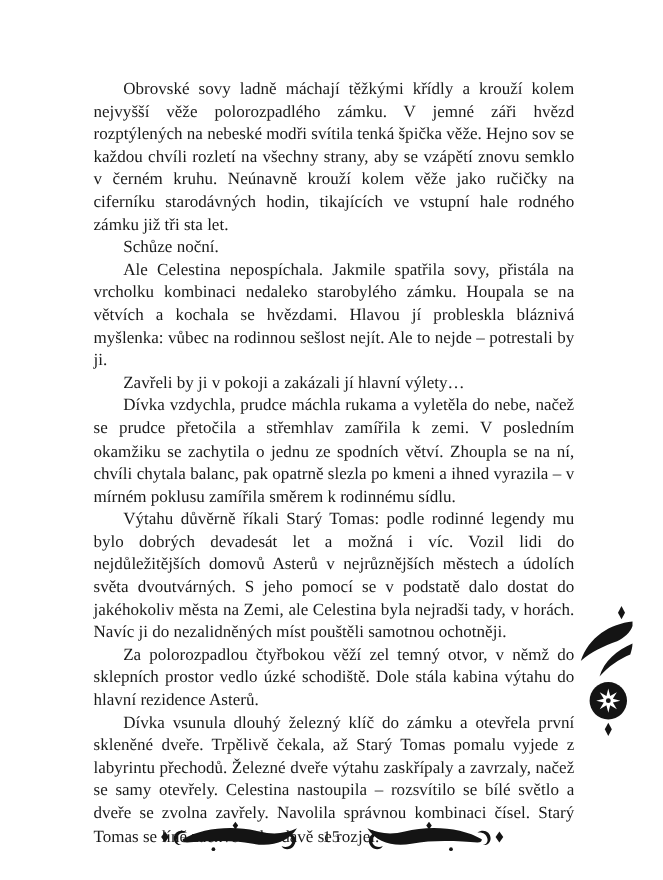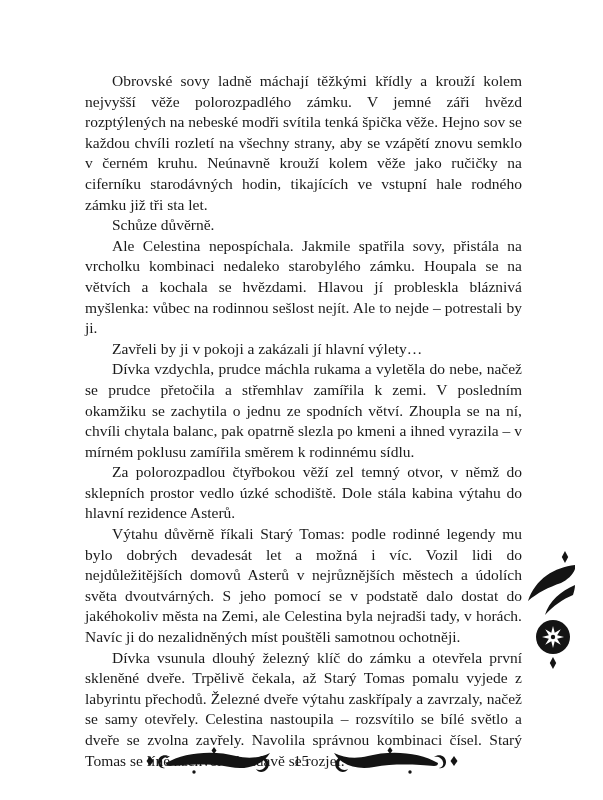--- a/index.html
+++ b/index.html
@@ -58,26 +58,26 @@
     line-height: 30px;
   }
 </style>
 </head>
 <body style="--ink: #1a1a1a; --paper: #ffffff; --ornament: #141414;">
 
 <div class="page">
 
   <div class="text-block">
     <p>Obrovské sovy ladně máchají těžkými křídly a krouží kolem nejvyšší věže polorozpadlého zámku. V jemné záři hvězd rozptýlených na nebeské modři svítila tenká špička věže. Hejno sov se každou chvíli rozletí na všechny strany, aby se vzápětí znovu semklo v černém kruhu. Neúnavně krouží kolem věže jako ručičky na ciferníku starodávných hodin, tikajících ve vstupní hale rodného zámku již tři sta let.</p>
-    <p>Schůze důvěrně.</p>
+    <p>Schůze noční.</p>
     <p>Ale Celestina nepospíchala. Jakmile spatřila sovy, přistála na vrcholku kombinaci nedaleko starobylého zámku. Houpala se na větvích a kochala se hvězdami. Hlavou jí probleskla bláznivá myšlenka: vůbec na rodinnou sešlost nejít. Ale to nejde – potrestali by ji.</p>
     <p>Zavřeli by ji v pokoji a zakázali jí hlavní výlety…</p>
     <p>Dívka vzdychla, prudce máchla rukama a vyletěla do nebe, načež se prudce přetočila a střemhlav zamířila k zemi. V posledním okamžiku se zachytila o jednu ze spodních větví. Zhoupla se na ní, chvíli chytala balanc, pak opatrně slezla po kmeni a ihned vyrazila – v mírném poklusu zamířila směrem k rodinnému sídlu.</p>
+    <p>Výtahu důvěrně říkali Starý Tomas: podle rodinné legendy mu bylo dobrých devadesát let a možná i víc. Vozil lidi do nejdůležitějších domovů Asterů v nejrůznějších městech a údolích světa dvoutvárných. S jeho pomocí se v podstatě dalo dostat do jakéhokoliv města na Zemi, ale Celestina byla nejradši tady, v horách. Navíc ji do nezalidněných míst pouštěli samotnou ochotněji.</p>
     <p>Za polorozpadlou čtyřbokou věží zel temný otvor, v němž do sklepních prostor vedlo úzké schodiště. Dole stála kabina výtahu do hlavní rezidence Asterů.</p>
-    <p>Výtahu důvěrně říkali Starý Tomas: podle rodinné legendy mu bylo dobrých devadesát let a možná i víc. Vozil lidi do nejdůležitějších domovů Asterů v nejrůznějších městech a údolích světa dvoutvárných. S jeho pomocí se v podstatě dalo dostat do jakéhokoliv města na Zemi, ale Celestina byla nejradši tady, v horách. Navíc ji do nezalidněných míst pouštěli samotnou ochotněji.</p>
     <p>Dívka vsunula dlouhý železný klíč do zámku a otevřela první skleněné dveře. Trpělivě čekala, až Starý Tomas pomalu vyjede z labyrintu přechodů. Železné dveře výtahu zaskřípaly a zavrzaly, načež se samy otevřely. Celestina nastoupila – rozsvítilo se bílé světlo a dveře se zvolna zavřely. Navolila správnou kombinaci čísel. Starý Tomas se líně zachvěl a loudavě se rozjel.</p>
   </div>
 
   <div class="side-ornament">
     <svg width="56" height="122" viewBox="0 0 56 122" aria-hidden="true">
       <g fill="#141414">
 
         <path d="M44,2 L47.2,8 L44,14 L40.8,8 Z"></path>
 
         <path d="M54,16 C34,18 14,30 7,52 C16,44 28,38 40,34 C46,31 52,26 54,20 Z"></path>

